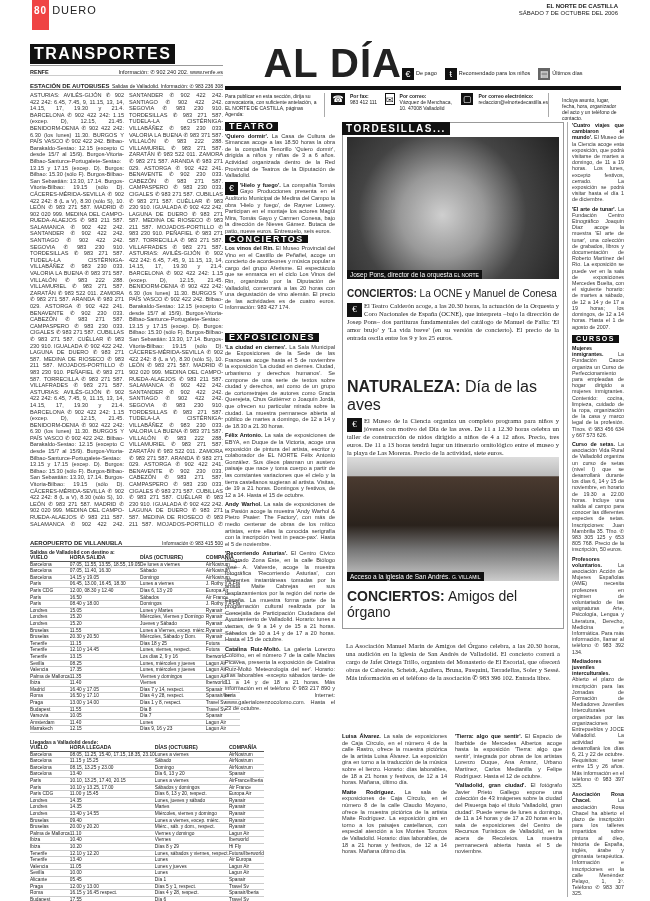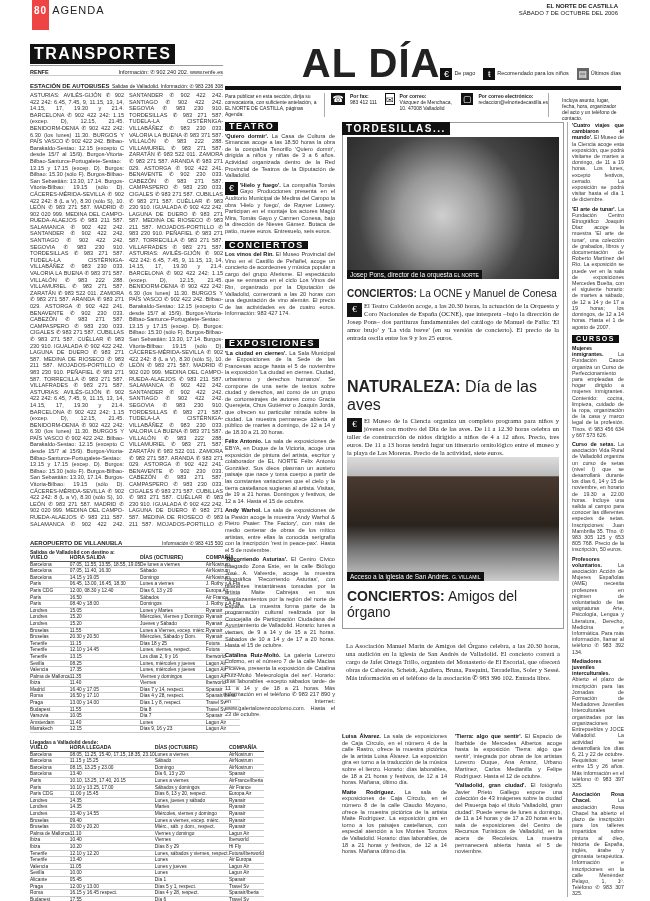--- a/index.html
+++ b/index.html
@@ -19,21 +19,21 @@
 .photo{background:linear-gradient(135deg,#555,#999 40%,#333 70%,#777);position:absolute}
 .caption{position:absolute;left:0;bottom:0;background:#111;color:#fff;font-size:6.5px;padding:1px 3px}
 .ic{display:inline-block;width:12px;height:12px;background:#111;color:#fff;font-size:9px;line-height:12px;text-align:center;vertical-align:middle;margin-right:2px}
 .box{border:1px solid #999}
 .vline{position:absolute;width:1px;background:#aaa}
 </style>
 </head>
 <body>
 
 <div class="abs hdr-page">
-  <span class="num">80</span><span>AGENDA</span>
+  <span class="num">80</span><span>DUERO</span>
 </div>
 <div class="abs masthead">
   <div class="paper">EL NORTE DE CASTILLA</div>
   <div>SÁBADO 7 DE OCTUBRE DEL 2006</div>
 </div>
 
 <div class="abs" style="left:30px;top:44px;width:193px">
   <div style="border-bottom:1px solid #999;padding-bottom:1px">
     <span class="secbar" style="font-size:16px">TRANSPORTES</span>
   </div>
@@ -379,21 +379,21 @@
           <td>Varsovia</td>
           <td>15.55</td>
           <td>Día 7</td>
           <td>Spanair</td>
         </tr>
       </tbody>
   </table>
 </div>
 
 <div class="abs" style="left:225px;top:44px;width:396px">
-  <div style="display:flex;align-items:flex-end;justify-content:flex-end">
+  <div style="display:flex;align-items:flex-end;justify-content:center">
     <div style="font-size:40px;font-weight:900;letter-spacing:1px;line-height:38px">AL DÍA</div>
     <div style="display:flex;gap:8px;font-size:5.5px;align-items:center;margin-bottom:2px">
       <span><span class="ic">€</span><span>De pago</span></span>
       <span><span class="ic">ŧ</span><span>Recomendado para los niños</span></span>
       <span><span class="ic" style="background:#666">▤</span><span>Últimos días</span></span>
     </div>
   </div>
   <div style="height:4px;background:#111;margin-top:4px"></div>
   <div style="display:flex;font-size:5px;line-height:6px;margin-top:3px;gap:6px">
     <div style="width:100px;border-right:1px solid #aaa;padding-right:4px">Para publicar en esta sección, dirija su convocatoria, con suficiente antelación, a EL NORTE DE CASTILLA, páginas Agenda:</div>
@@ -410,21 +410,21 @@
         <div><b>Por correo electrónico:</b><br><span>redaccion@elnortedecastilla.es</span></div>
       </div>
   </div>
 </div>
 <div class="abs" style="left:562px;top:97px;width:62px;font-size:5px;line-height:6px">Incluya asunto, lugar, fecha, hora, organizador del acto y un teléfono de contacto.</div>
 
 <div class="abs tiny" style="left:225px;top:122px;width:110px;text-align:justify">
   <span class="secbar">TEATRO</span>
   <p style="margin-top:2px"><b>'Quiero dormir'.</b> <span>La Casa de Cultura de Simancas acoge a las 18.50 horas la obra de la compañía Tenorillo 'Quiero dormir', dirigida a niños y niñas de 3 a 6 años. Actividad organizada dentro de la Red Provincial de Teatros de la Diputación de Valladolid.</span></p>
   <p style="margin-top:3px"><span class="ic" style="float:left;width:13px;height:13px">€</span><b>'Hielo y fuego'.</b> <span>La compañía Tomás Gayo Producciones presenta en el Auditorio Municipal de Medina del Campo la obra 'Hielo y fuego', de Rayner Lowery. Participan en el montaje los actores Magüi Mira, Tomás Gayo y Carmen Conesa, bajo la dirección de Nieves Gámez. Butaca de patio, nueve euros. Entresuelo, seis euros.</span></p>
-  <div style="margin-top:6px"><span class="secbar">CONCIERTOS</span></div>
+  <div style=""><span class="secbar">CONCIERTOS</span></div>
   <p style="margin-top:2px"><b>Los vinos del Rin.</b> <span>El Museo Provincial del Vino en el Castillo de Peñafiel, acoge un concierto de acordeones y música popular a cargo del grupo Aferisme. El espectáculo que se enmarca en el ciclo Los Vinos del Rin, organizado por la Diputación de Valladolid, comenzará a las 20 horas con una degustación de vino alemán. El precio de las actividades es de cuatro euros. Información: 983 427 174.</span></p>
   <div style="margin-top:22px"><span class="secbar">EXPOSICIONES</span></div>
   <p style="margin-top:2px"><b>'La ciudad en ciernes'.</b> <span>La Sala Municipal de Exposiciones de la Sede de las Francesas acoge hasta el 5 de noviembre la exposición 'La ciudad en ciernes. Ciudad, urbanismo y derechos humanos'. Se compone de una serie de textos sobre ciudad y derechos, así como de un grupo de cortometrajes de autores como Gracia Querejeta, Chus Gutiérrez o Joaquín Jordá, que ofrecen su particular mirada sobre la ciudad. La muestra permanece abierta al público de martes a domingo, de 12 a 14 y de 18.30 a 21.30 horas.</span></p>
   <p style="margin-top:3px"><b>Félix Antonio.</b> <span>La sala de exposiciones de EBYA, en Duque de la Victoria, acoge una exposición de pintura del artista, escritor y colaborador de EL NORTE Félix Antonio González. Sus óleos plasman un austero paisaje que nace y toma cuerpo a partir de las constantes variaciones que el cielo y la tierra castellanos sugieran al artista. Visitas, de 19 a 21 horas. Domingos y festivos, de 12 a 14. Hasta el 15 de octubre.</span></p>
   <p style="margin-top:3px"><b>Andy Warhol.</b> <span>La sala de exposiciones de la Pasión acoge la muestra 'Andy Warhol &amp; Pietro Psaier: The Factory', con más de medio centenar de obras de los mítico artistas, entre ellas la conocida serigrafía con la inscripción 'rest in peace-pax'. Hasta el 5 de noviembre.</span></p>
   <p style="margin-top:3px"><b>'Recorriendo Asturias'.</b> <span>El Centro Cívico Integrado Zona Este, en la calle Biólogo José A. Valverde, acoge la muestra fotográfica 'Recorriendo Asturias', con diferentes instantáneas tomadas por la artista Maite Cabrejas en sus desplazamientos por la región del norte de España. La muestra forma parte de la programación cultural realizada por la Concejalía de Participación Ciudadana del Ayuntamiento de Valladolid. Horario: lunes a viernes, de 9 a 14 y de 15 a 21 horas. Sábados de 10 a 14 y de 17 a 20 horas. Hasta el 15 de octubre.</span></p>
   <p style="margin-top:3px"><b>Catalina Ruiz-Moltó.</b> <span>La galería Lorenzo Colomo, en el número 7 de la calle Macías Picavea, presenta la exposición de Catalina Ruiz-Moltó 'Meteorología del ser'. Horario: días laborables -excepto sábados tarde- de 11 a 14 y de 18 a 21 horas. Más información en el teléfono ✆ 983 217 890 y en Internet: www.galerialorenzocolomo.com. Hasta el 23 de octubre.</span></p>
 </div>
 
 <div class="abs box" style="left:342px;top:122px;width:222px;height:507px">

